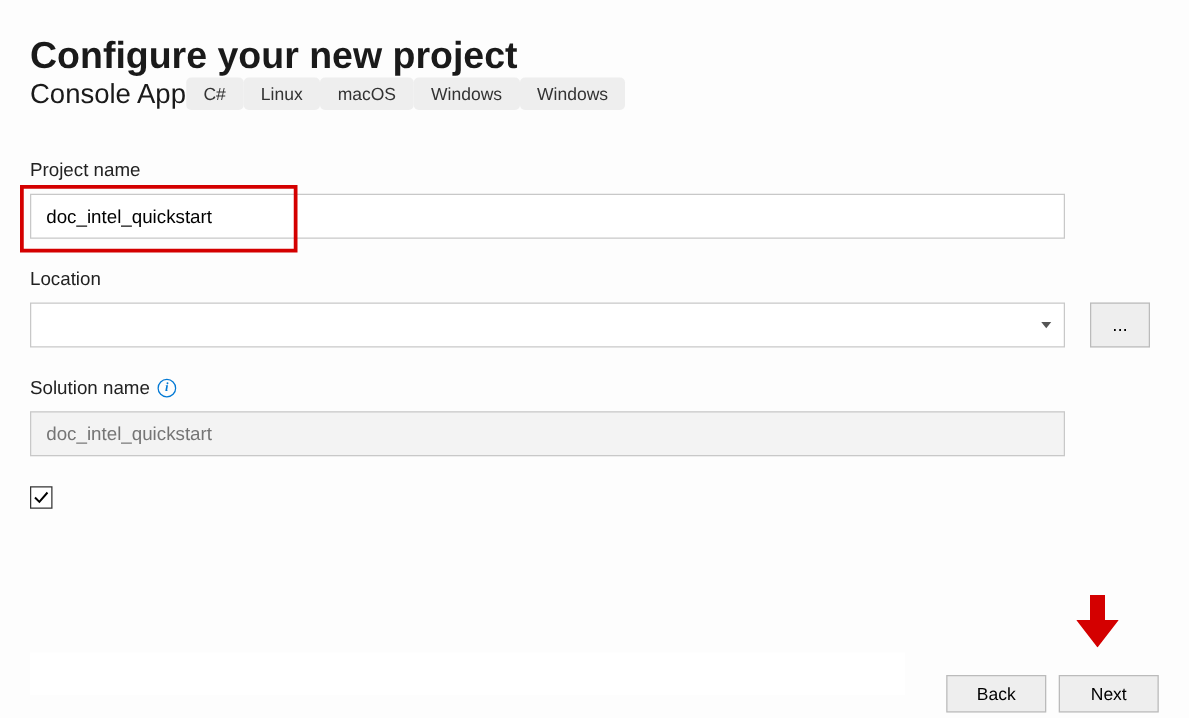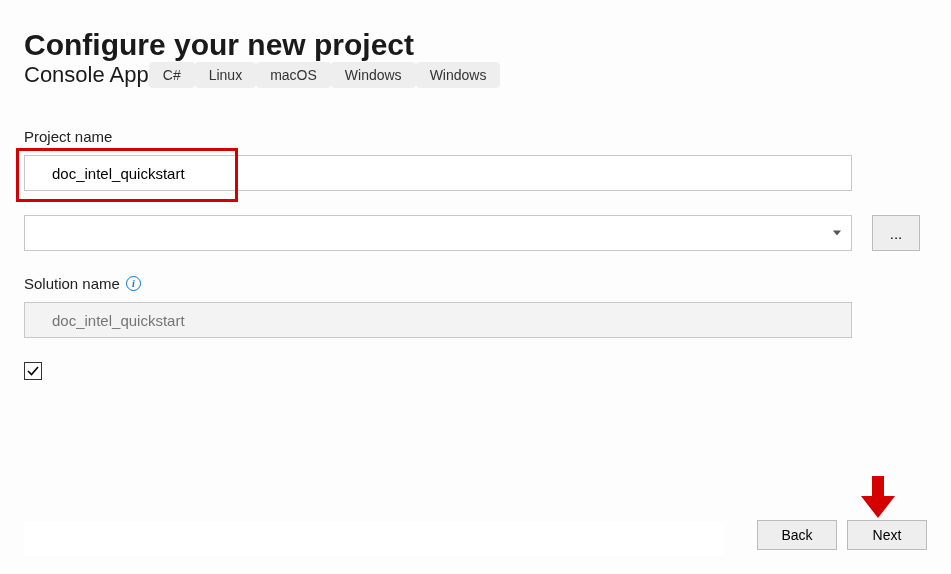--- a/index.html
+++ b/index.html
@@ -58,21 +58,21 @@
       color: #0078d4;
       font-size: 10px;
       font-weight: bold;
       font-style: italic;
       font-family: Georgia, serif;
     }
     .text-input {
       width: 828px;
       height: 36px;
       border: 1px solid #c8c8c8;
-      padding: 0 27px;
+      padding: 0 12px;
       font-size: 15px;
       font-family: inherit;
       background: #fff;
       outline: none;
     }
     .text-input.disabled {
       background: #f3f3f3;
       color: #aaa;
     }
     .highlight-box {
@@ -135,21 +135,21 @@
     }
     .checkmark {
       width: 12px;
       height: 12px;
     }
     .checkbox-label {
       font-size: 15px;
     }
     .footer-buttons {
       position: absolute;
-      bottom: 24px;
+      bottom: 4px;
       right: 24px;
       display: flex;
       gap: 10px;
     }
     .footer-btn {
       width: 80px;
       height: 30px;
       border: 1px solid #bbb;
       background: #eeeeee;
       font-size: 14px;
@@ -186,20 +186,21 @@
   <span class="tag">Windows</span>
 </div>
 
 <div class="field-group" style="position:relative;">
   <div class="field-label">Project name</div>
   <input type="text" class="text-input" value="doc_intel_quickstart" style="">
   <div class="highlight-box" style="left:-8px; top:20px; width:222px; height:54px;"></div>
 </div>
 
 <div class="field-group">
+  <div class="field-label">Location</div>
   <div class="location-row">
     <div class="dropdown">
       <span></span>
       <span class="dropdown-arrow"></span>
     </div>
     <button class="browse-btn">...</button>
   </div>
 </div>
 
 <div class="field-group">

